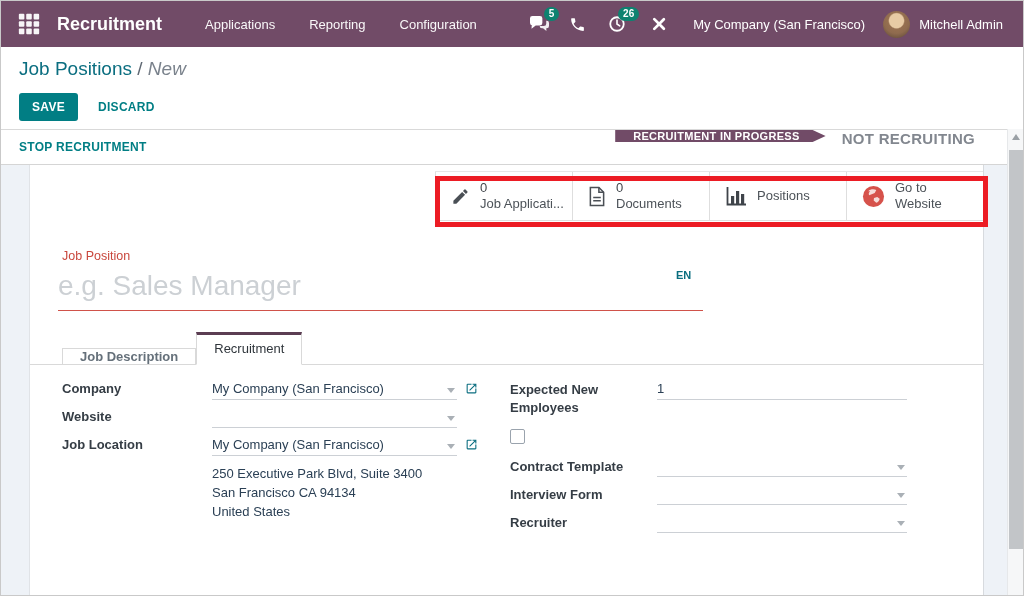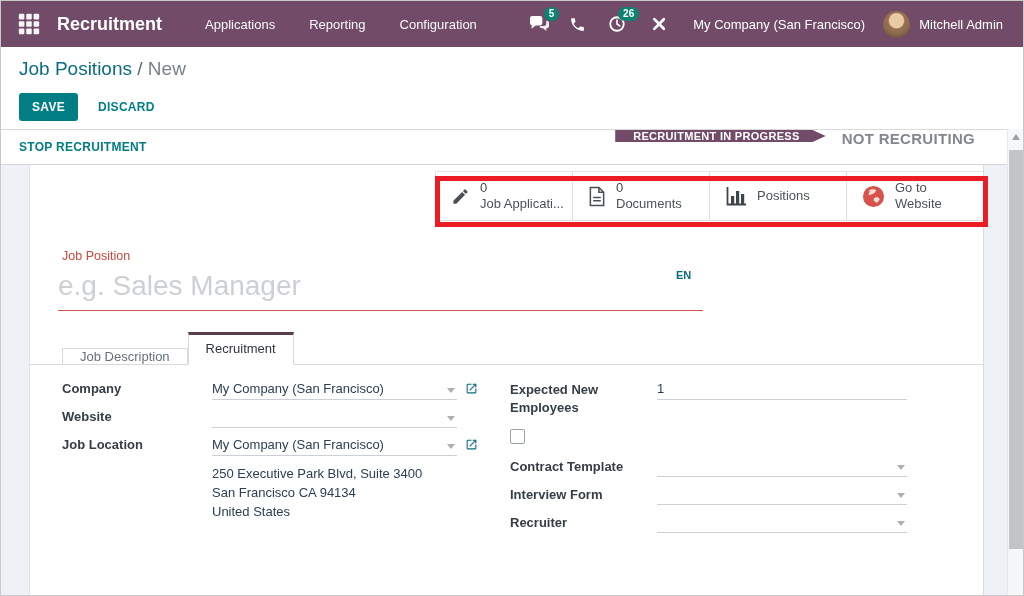--- a/index.html
+++ b/index.html
@@ -16,21 +16,21 @@
   .badge { position:absolute; top:6px; right:0px; background:#0E8270; color:#fff; font-size:10px; font-weight:700; padding:1px 5px; border-radius:9px; line-height:12px; }
   .nav-company { font-size:13px; padding:0 18px 0 14px; cursor:pointer; white-space:nowrap; }
   .avatar { width:27px; height:27px; border-radius:50%; background:radial-gradient(circle at 50% 36%, #e8cba4 0 32%, #a4795450 38%, #8f6b4e 58%, #564334 100%); background-color:#8f6b4e; cursor:pointer; }
   .nav-user { font-size:13px; padding:0 6px 0 9px; cursor:pointer; white-space:nowrap; }
 
   
   .control-panel { height:82px; background:#fff; position:relative; }
   .breadcrumb { position:absolute; left:18px; top:11px; font-size:19px; }
   .bc-parent { color:#0B6E80; cursor:pointer; }
   .bc-sep { color:#5f6873; }
-  .bc-current { color:#7a828c; }
+  .bc-current { color:#7a828c;font-style:italic; }
   .cp-buttons { position:absolute; left:18px; top:46px; display:flex; align-items:center; }
   .btn-save { background:#017E84; color:#fff; border:none; font-size:12px; font-weight:700; font-family:inherit; padding:7px 13px; border-radius:3px; letter-spacing:.3px; cursor:pointer; }
   .btn-discard { background:none; border:none; color:#017E84; font-size:12px; font-weight:700; font-family:inherit; margin-left:20px; letter-spacing:.3px; cursor:pointer; }
 
   
   .statusbar { height:36px; background:#fff; border-top:1px solid #d9d9d9; border-bottom:1px solid #d5d5d5; display:flex; align-items:stretch; padding-left:18px; }
   .stop-btn { align-self:center; background:none; border:none; color:#017E84; font-size:12px; font-weight:700; font-family:inherit; letter-spacing:.3px; cursor:pointer; padding:0; }
   .stages { margin-left:auto; margin-right:34px; display:flex; align-items:flex-start; }
   .stage-active { background:#714B67; color:#fff; font-size:11px; font-weight:700; letter-spacing:.3px; display:flex; align-items:center; padding:0 26px 0 18px; clip-path:polygon(0 0, calc(100% - 13px) 0, 100% 50%, calc(100% - 13px) 100%, 0 100%); cursor:pointer; }
   .stage-inactive { color:#82878f; font-size:15px; font-weight:700; letter-spacing:.3px; display:flex; align-items:center; padding:0 14px 0 16px; cursor:pointer; }
@@ -47,21 +47,21 @@
 
   .annotation-box { position:absolute; left:434px; top:175px; width:553px; height:51px; border:5px solid #EC1C24; z-index:9; pointer-events:none; }
 
   .job-label { position:absolute; left:32px; top:84px; font-size:12.5px; color:#C9473D; }
   .job-input { position:absolute; left:28px; top:100px; width:645px; height:46px; font-size:28px; font-family:inherit; border:none; border-bottom:1px solid #D0524A; color:#374151; background:transparent; outline:none; padding:0 0 4px 0; }
   .job-input::placeholder { color:#ccd0d4; }
   .lang-btn { position:absolute; left:646px; top:104px; font-size:11px; font-weight:700; color:#0A6E7F; cursor:pointer; background:none; border:none; font-family:inherit; }
 
   .tabbar { position:absolute; left:0; top:167px; width:100%; border-bottom:1px solid #d9d9d9; padding-left:32px; display:flex; align-items:flex-end; }
   .tab { font-size:13px; background:#fff; cursor:pointer; margin-bottom:-1px; font-family:inherit; }
-  .tab.inactive { border:1px solid #d9d9d9; color:#65707a; padding:0 17px; }
+  .tab.inactive { border:1px solid #d9d9d9; color:#65707a; padding:0 17px;font-weight:bold; }
   .tab.active { border:1px solid #d9d9d9; border-top:3px solid #5B3D52; border-bottom:1px solid #fff; color:#2f353b; padding:6px 17px 8px; }
 
   .col-left  { position:absolute; left:32px;  top:215px; width:436px; }
   .col-right { position:absolute; left:480px; top:215px; width:440px; }
   .frow { display:flex; margin-bottom:8px; min-height:20px; align-items:flex-start; }
   .frow.tall { min-height:41px; }
   .flabel { width:150px; font-size:13px; font-weight:700; color:#353d45; padding-top:1px; flex-shrink:0; }
   .col-right .flabel { width:147px; line-height:18px; }
   .fvalue { position:relative; width:245px; border-bottom:1px solid #ccd0d5; font-size:13px; color:#2B4055; height:20px; line-height:17px; cursor:text; }
   .col-right .fvalue { width:250px; }

